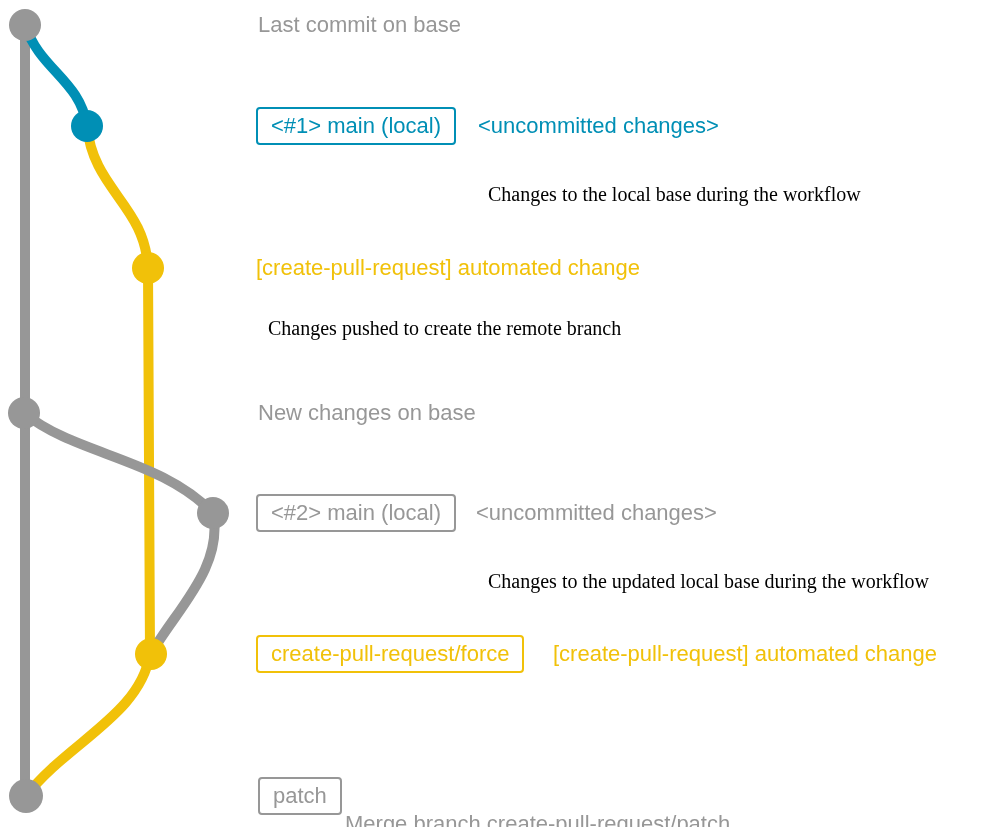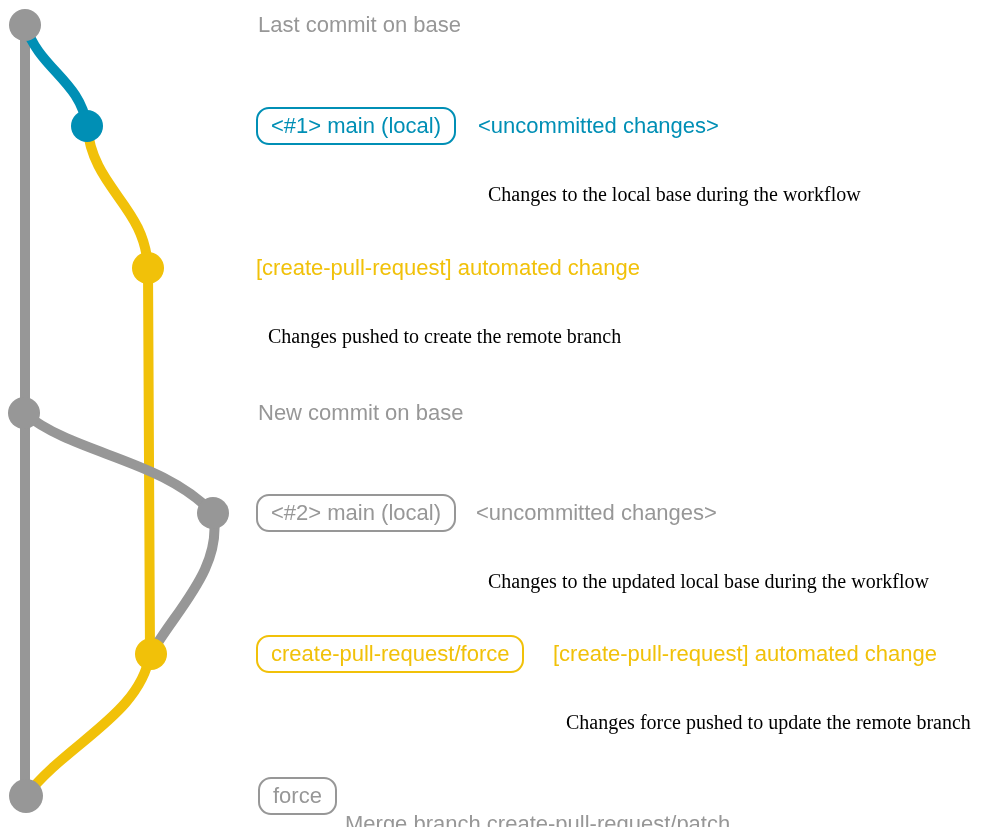--- a/index.html
+++ b/index.html
@@ -25,21 +25,21 @@
     font-size: 22px;
     line-height: 28px;
     white-space: nowrap;
   }
   .badge {
     position: absolute;
     font-size: 22px;
     line-height: 24px;
     padding: 5px 13px;
     border: 2px solid currentColor;
-    border-radius: 13px;
+    border-radius: 4px;
     background: #ffffff;
     white-space: nowrap;
   }
   .desc {
     position: absolute;
     font-family: "Liberation Serif", serif;
     font-size: 20px;
     line-height: 26px;
     color: #000000;
     white-space: nowrap;
@@ -76,28 +76,27 @@
     <circle cx="26" cy="796" r="17" fill="#979797"></circle>
   </svg>
 
   <div class="label" style="left: 258px; top: 11px; color: rgb(151, 151, 151);">Last commit on base</div>
 
   <div class="badge" style="left: 256px; top: 107px; color: rgb(0, 143, 181);">&lt;#1&gt; main (local)</div>
   <div class="label" style="left: 478px; top: 112px; color: rgb(0, 143, 181);">&lt;uncommitted changes&gt;</div>
   <div class="desc" style="left:488px; top:145px;">Changes to the local base during the workflow</div>
 
   <div class="label" style="left: 256px; top: 254px; color: rgb(241, 193, 9);">[create-pull-request] automated change</div>
-  <div class="desc" style="left:268px; top:287px;text-align:center;">Changes pushed to create the remote branch</div>
+  <div class="desc" style="left:268px; top:279px;text-align:center;">Changes pushed to create the remote branch</div>
 
-  <div class="label" style="left: 258px; top: 399px; color: rgb(151, 151, 151);">New commit on base</div>
+  <div class="label" style="left: 258px; top: 399px; color: rgb(151, 151, 151);">New changes on base</div>
 
   <div class="badge" style="left: 256px; top: 494px; color: rgb(151, 151, 151); text-align: right;">&lt;#2&gt; main (local)</div>
   <div class="label" style="left: 476px; top: 499px; color: rgb(151, 151, 151);">&lt;uncommitted changes&gt;</div>
   <div class="desc" style="left:488px; top:532px;">Changes to the updated local base during the workflow</div>
 
   <div class="badge" style="left: 256px; top: 635px; color: rgb(241, 193, 9);">create-pull-request/force</div>
   <div class="label" style="left: 553px; top: 640px; color: rgb(241, 193, 9);">[create-pull-request] automated change</div>
-  <div class="desc" style="left:566px; top:673px;">Changes force pushed to update the remote branch</div>
 
-  <div class="badge" style="left: 258px; top: 777px; color: rgb(151, 151, 151);">force</div>
+  <div class="badge" style="left: 258px; top: 777px; color: rgb(151, 151, 151);">patch</div>
   <div class="label" style="left: 345px; top: 782px; color: rgb(151, 151, 151); margin-top: 28px;">Merge branch create-pull-request/patch</div>
 
 </div>
 
 </body></html>

